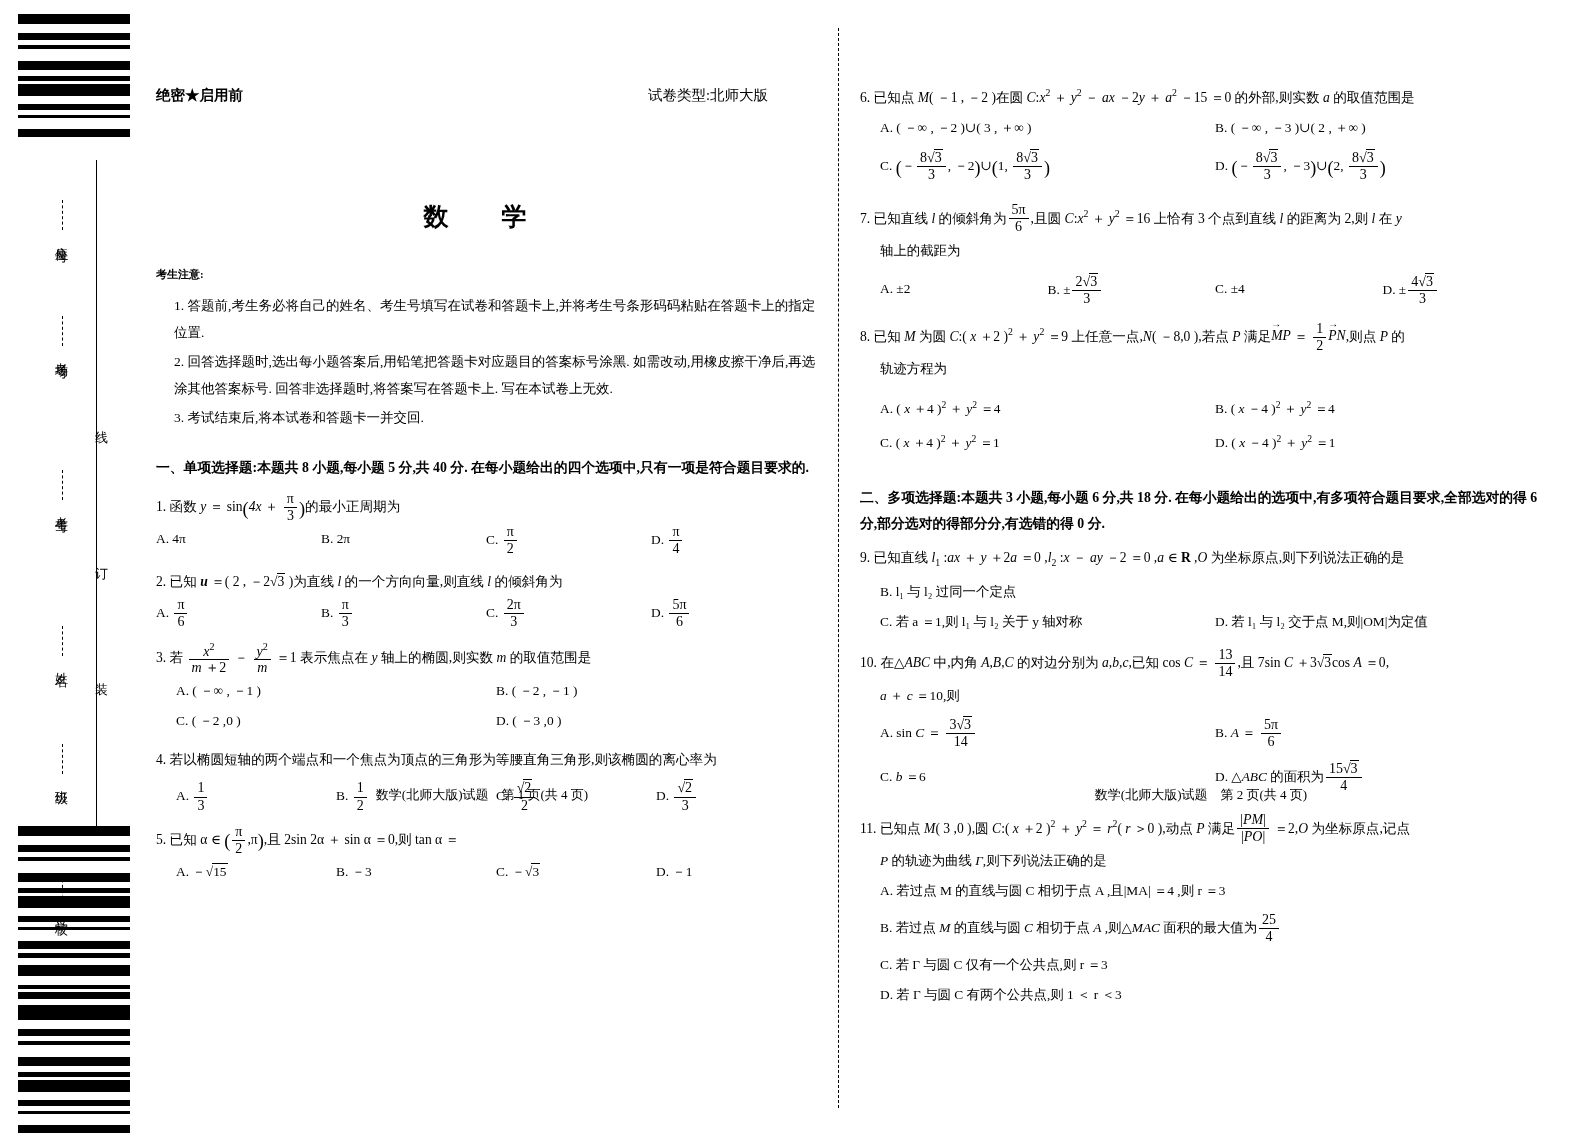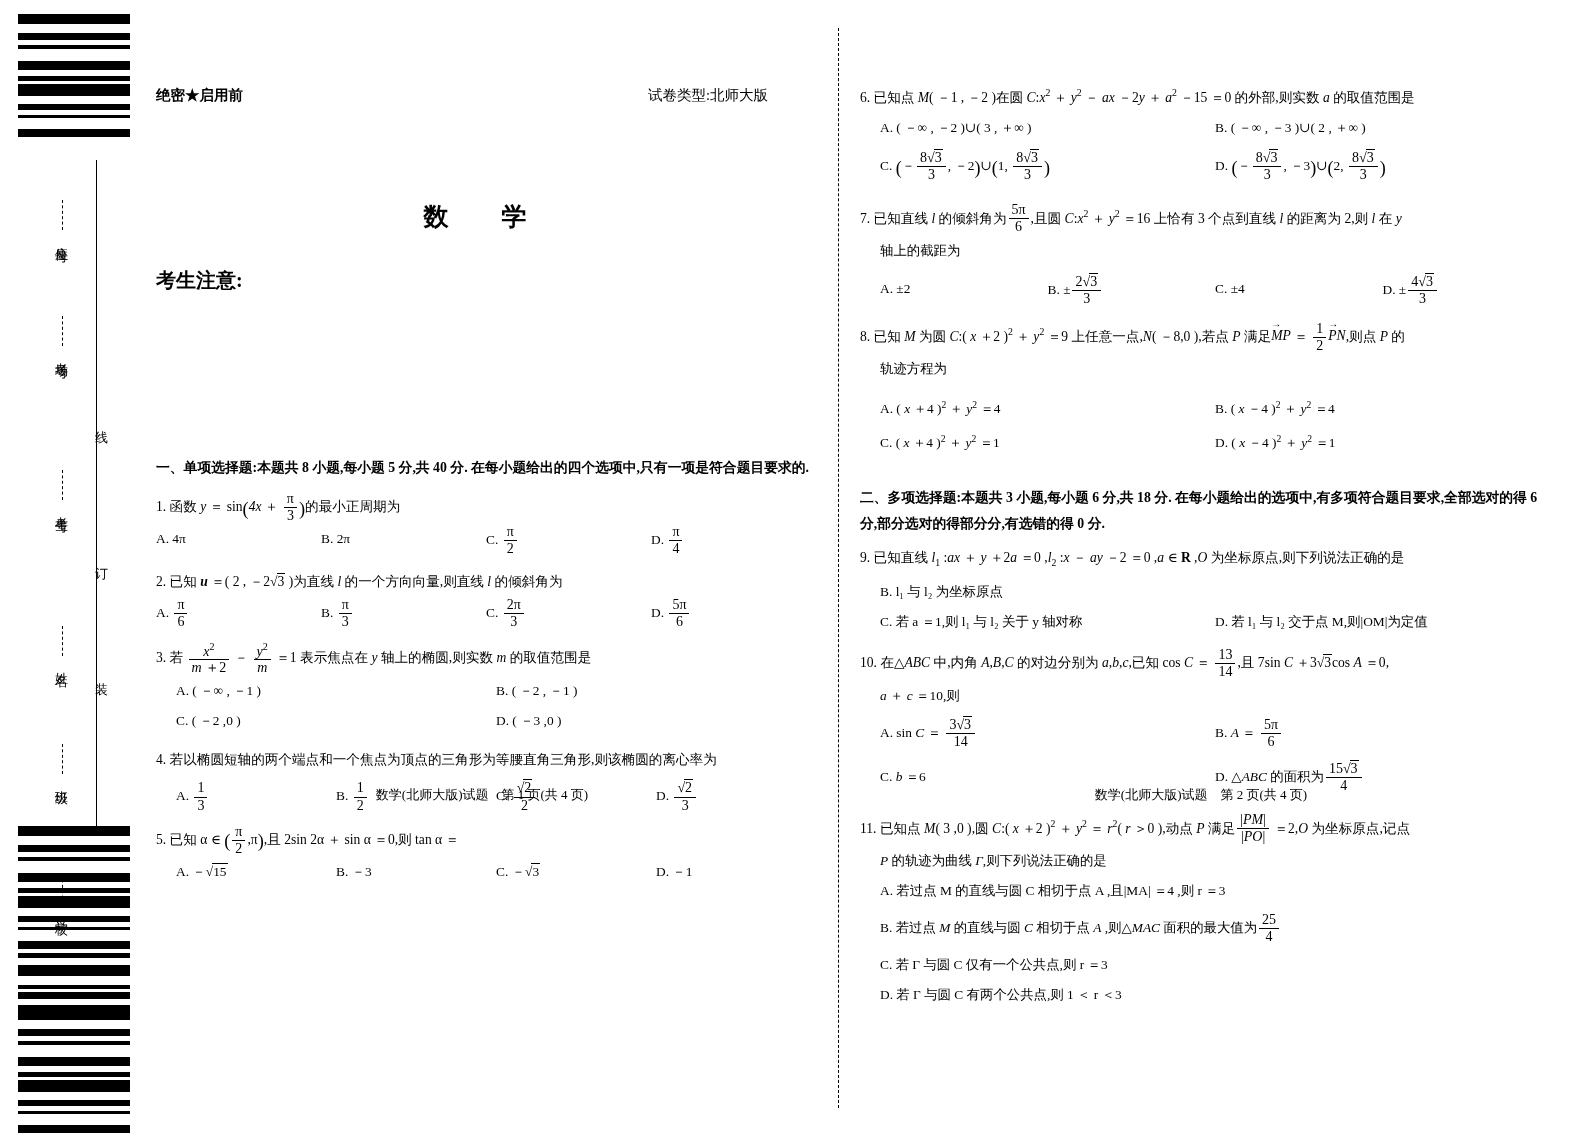--- a/index.html
+++ b/index.html
@@ -39,21 +39,21 @@
   .colR{left:846px;width:710px;}
   .divider{position:absolute;left:838px;top:28px;width:1px;height:1080px;border-left:1px dashed #000;}
 
   .hdr{position:absolute;top:86px;font-size:14.5px;font-weight:bold;}
   .hdr-left{left:24px;}
   .hdr-right{left:516px;font-weight:normal;}
 
   .title1{position:absolute;top:142px;left:0;width:100%;text-align:center;font-size:17px;font-weight:bold;letter-spacing:1px;}
   .title2{position:absolute;top:200px;left:0;width:100%;text-align:center;font-size:25px;font-weight:bold;letter-spacing:14px;}
 
-  .notes-h{position:absolute;top:267px;left:24px;font-size:20px;font-weight:bold;}
+  .notes-h{position:absolute;top:267px;left:24px;font-size:11px;font-weight:bold;}
   .notes{position:absolute;top:292px;left:24px;width:660px;font-size:13.5px;line-height:27px;}
   .notes p{margin:0 0 2px 18px;text-indent:0;}
 
   .sec-h{font-size:13.8px;line-height:26px;font-weight:bold;}
   .sec-h .nb{font-weight:bold;}
 
   .q{font-size:13.6px;line-height:30px;margin-top:10px;}
   .opts{display:flex;font-size:13.4px;line-height:30px;}
   .opts>div{flex:1;}
   .opts2{display:flex;font-size:13.4px;line-height:30px;align-items:center;}
@@ -181,20 +181,25 @@
 
   <div class="divider"></div>
 
   <div class="col colL">
     <div class="hdr hdr-left">绝密★启用前</div>
     <div class="hdr hdr-right">试卷类型:北师大版</div>
 
     <div class="title2">数　学</div>
 
     <div class="notes-h">考生注意:</div>
+    <div class="notes">
+      <p>1. 答题前,考生务必将自己的姓名、考生号填写在试卷和答题卡上,并将考生号条形码码粘贴在答题卡上的指定位置.</p>
+      <p>2. 回答选择题时,选出每小题答案后,用铅笔把答题卡对应题目的答案标号涂黑. 如需改动,用橡皮擦干净后,再选涂其他答案标号. 回答非选择题时,将答案写在答题卡上. 写在本试卷上无效.</p>
+      <p>3. 考试结束后,将本试卷和答题卡一并交回.</p>
+    </div>
 
     <div style="position:absolute;top:455px;left:24px;width:660px;">
       <div class="sec-h">
         <span class="nb">一、单项选择题:</span><span>本题共 8 小题,每小题 5 分,共 40 分. 在每小题给出的四个选项中,只有一项是符合题目要求的.</span>
       </div>
 
       <div class="q">
         <span>1.</span>
         函数 <span class="it">y</span> ＝ sin<span class="paren">(</span><span class="it">4x</span> ＋ <span class="frac"><span class="num">π</span><span class="den">3</span></span><span class="paren">)</span>的最小正周期为
       </div>
@@ -299,21 +304,21 @@
 
       <div class="sec-h" style="margin-top:26px;">
         <span class="nb">二、多项选择题:</span><span>本题共 3 小题,每小题 6 分,共 18 分. 在每小题给出的选项中,有多项符合题目要求,全部选对的得 6 分,部分选对的得部分分,有选错的得 0 分.</span>
       </div>
 
       <div class="q" style="margin-top:6px;">
         <span>9.</span>
         已知直线 <span class="it">l</span><sub>1</sub> :<span class="it">ax</span> ＋ <span class="it">y</span> ＋2<span class="it">a</span> ＝0 ,<span class="it">l</span><sub>2</sub> :<span class="it">x</span> － <span class="it">ay</span> －2 ＝0 ,<span class="it">a</span> ∈ <b>R</b> ,<span class="it">O</span> 为坐标原点,则下列说法正确的是
       </div>
       <div class="opts2 indent">
-        <div>B. l₁ 与 l₂ 为坐标原点</div>
+        <div>B. l₁ 与 l₂ 过同一个定点</div>
       </div>
       <div class="opts2 indent">
         <div>C. 若 a ＝1,则 l₁ 与 l₂ 关于 y 轴对称</div>
         <div>D. 若 l₁ 与 l₂ 交于点 M,则|OM|为定值</div>
       </div>
 
       <div class="q">
         <span>10.</span>
         在△<span class="it">ABC</span> 中,内角 <span class="it">A</span>,<span class="it">B</span>,<span class="it">C</span> 的对边分别为 <span class="it">a</span>,<span class="it">b</span>,<span class="it">c</span>,已知 cos <span class="it">C</span> ＝ <span class="frac"><span class="num">13</span><span class="den">14</span></span>,且 7sin <span class="it">C</span> ＋3<span class="sqrt">√<span class="rad">3</span></span>cos <span class="it">A</span> ＝0,
       </div>

